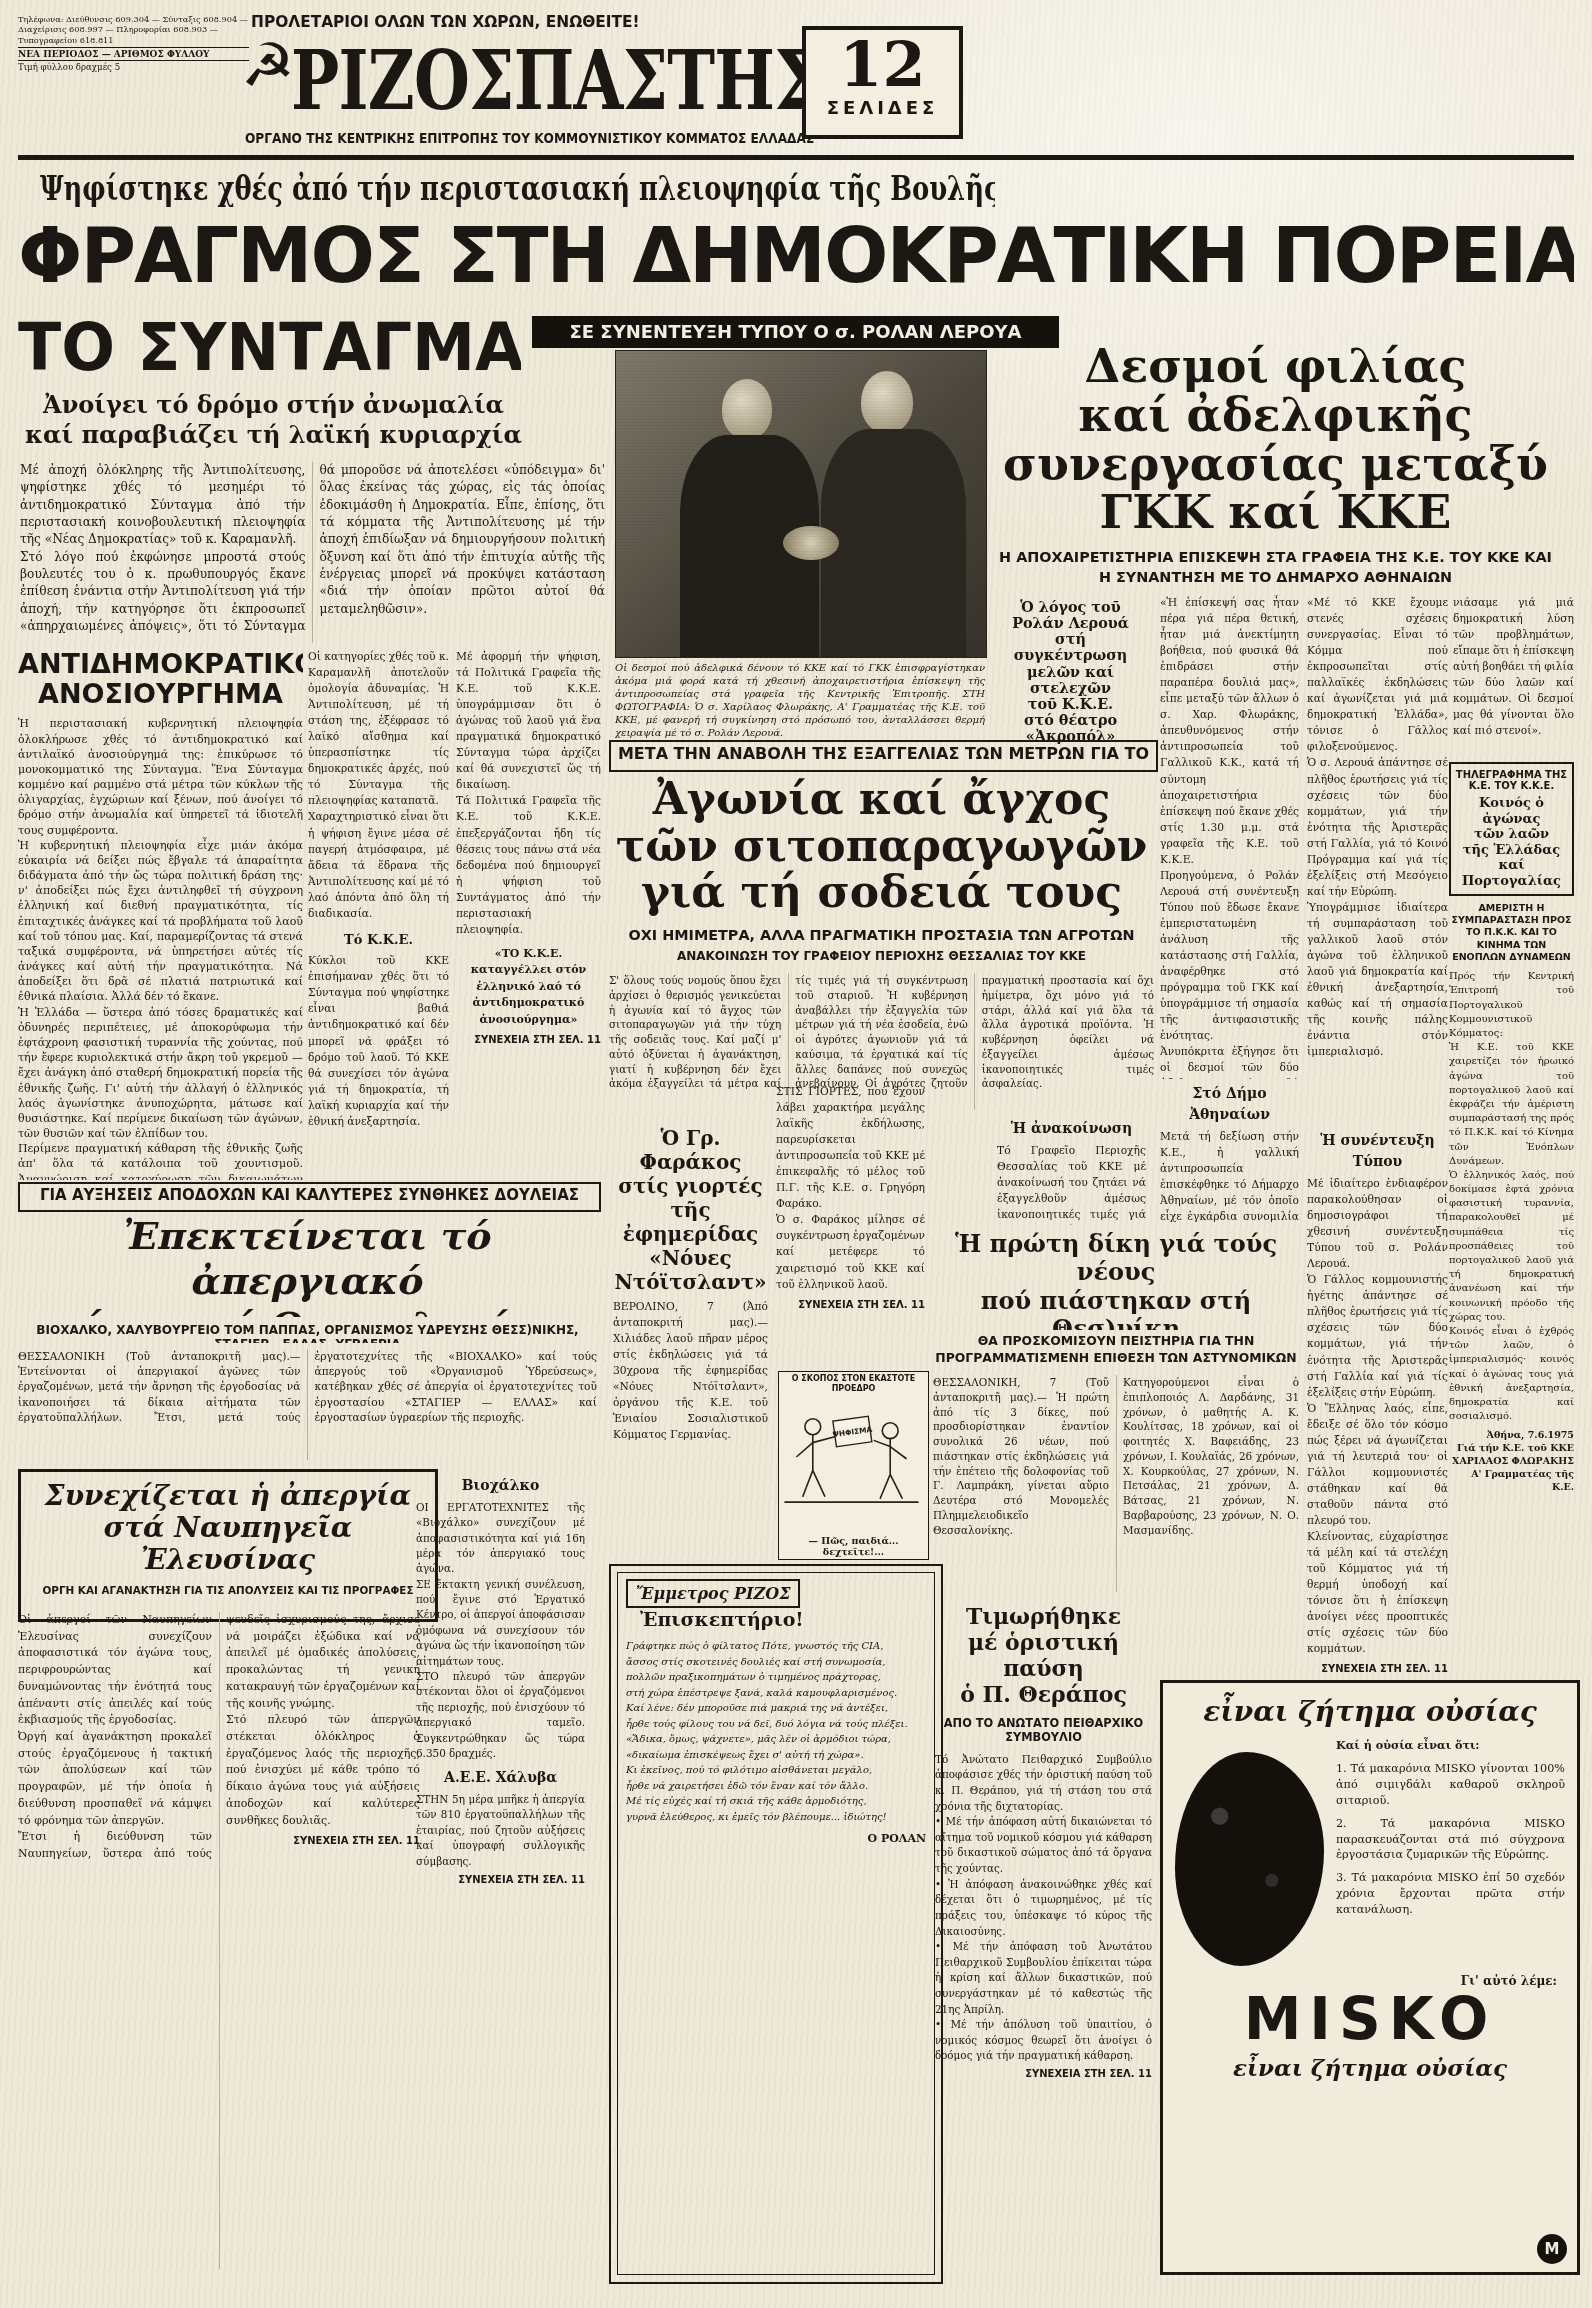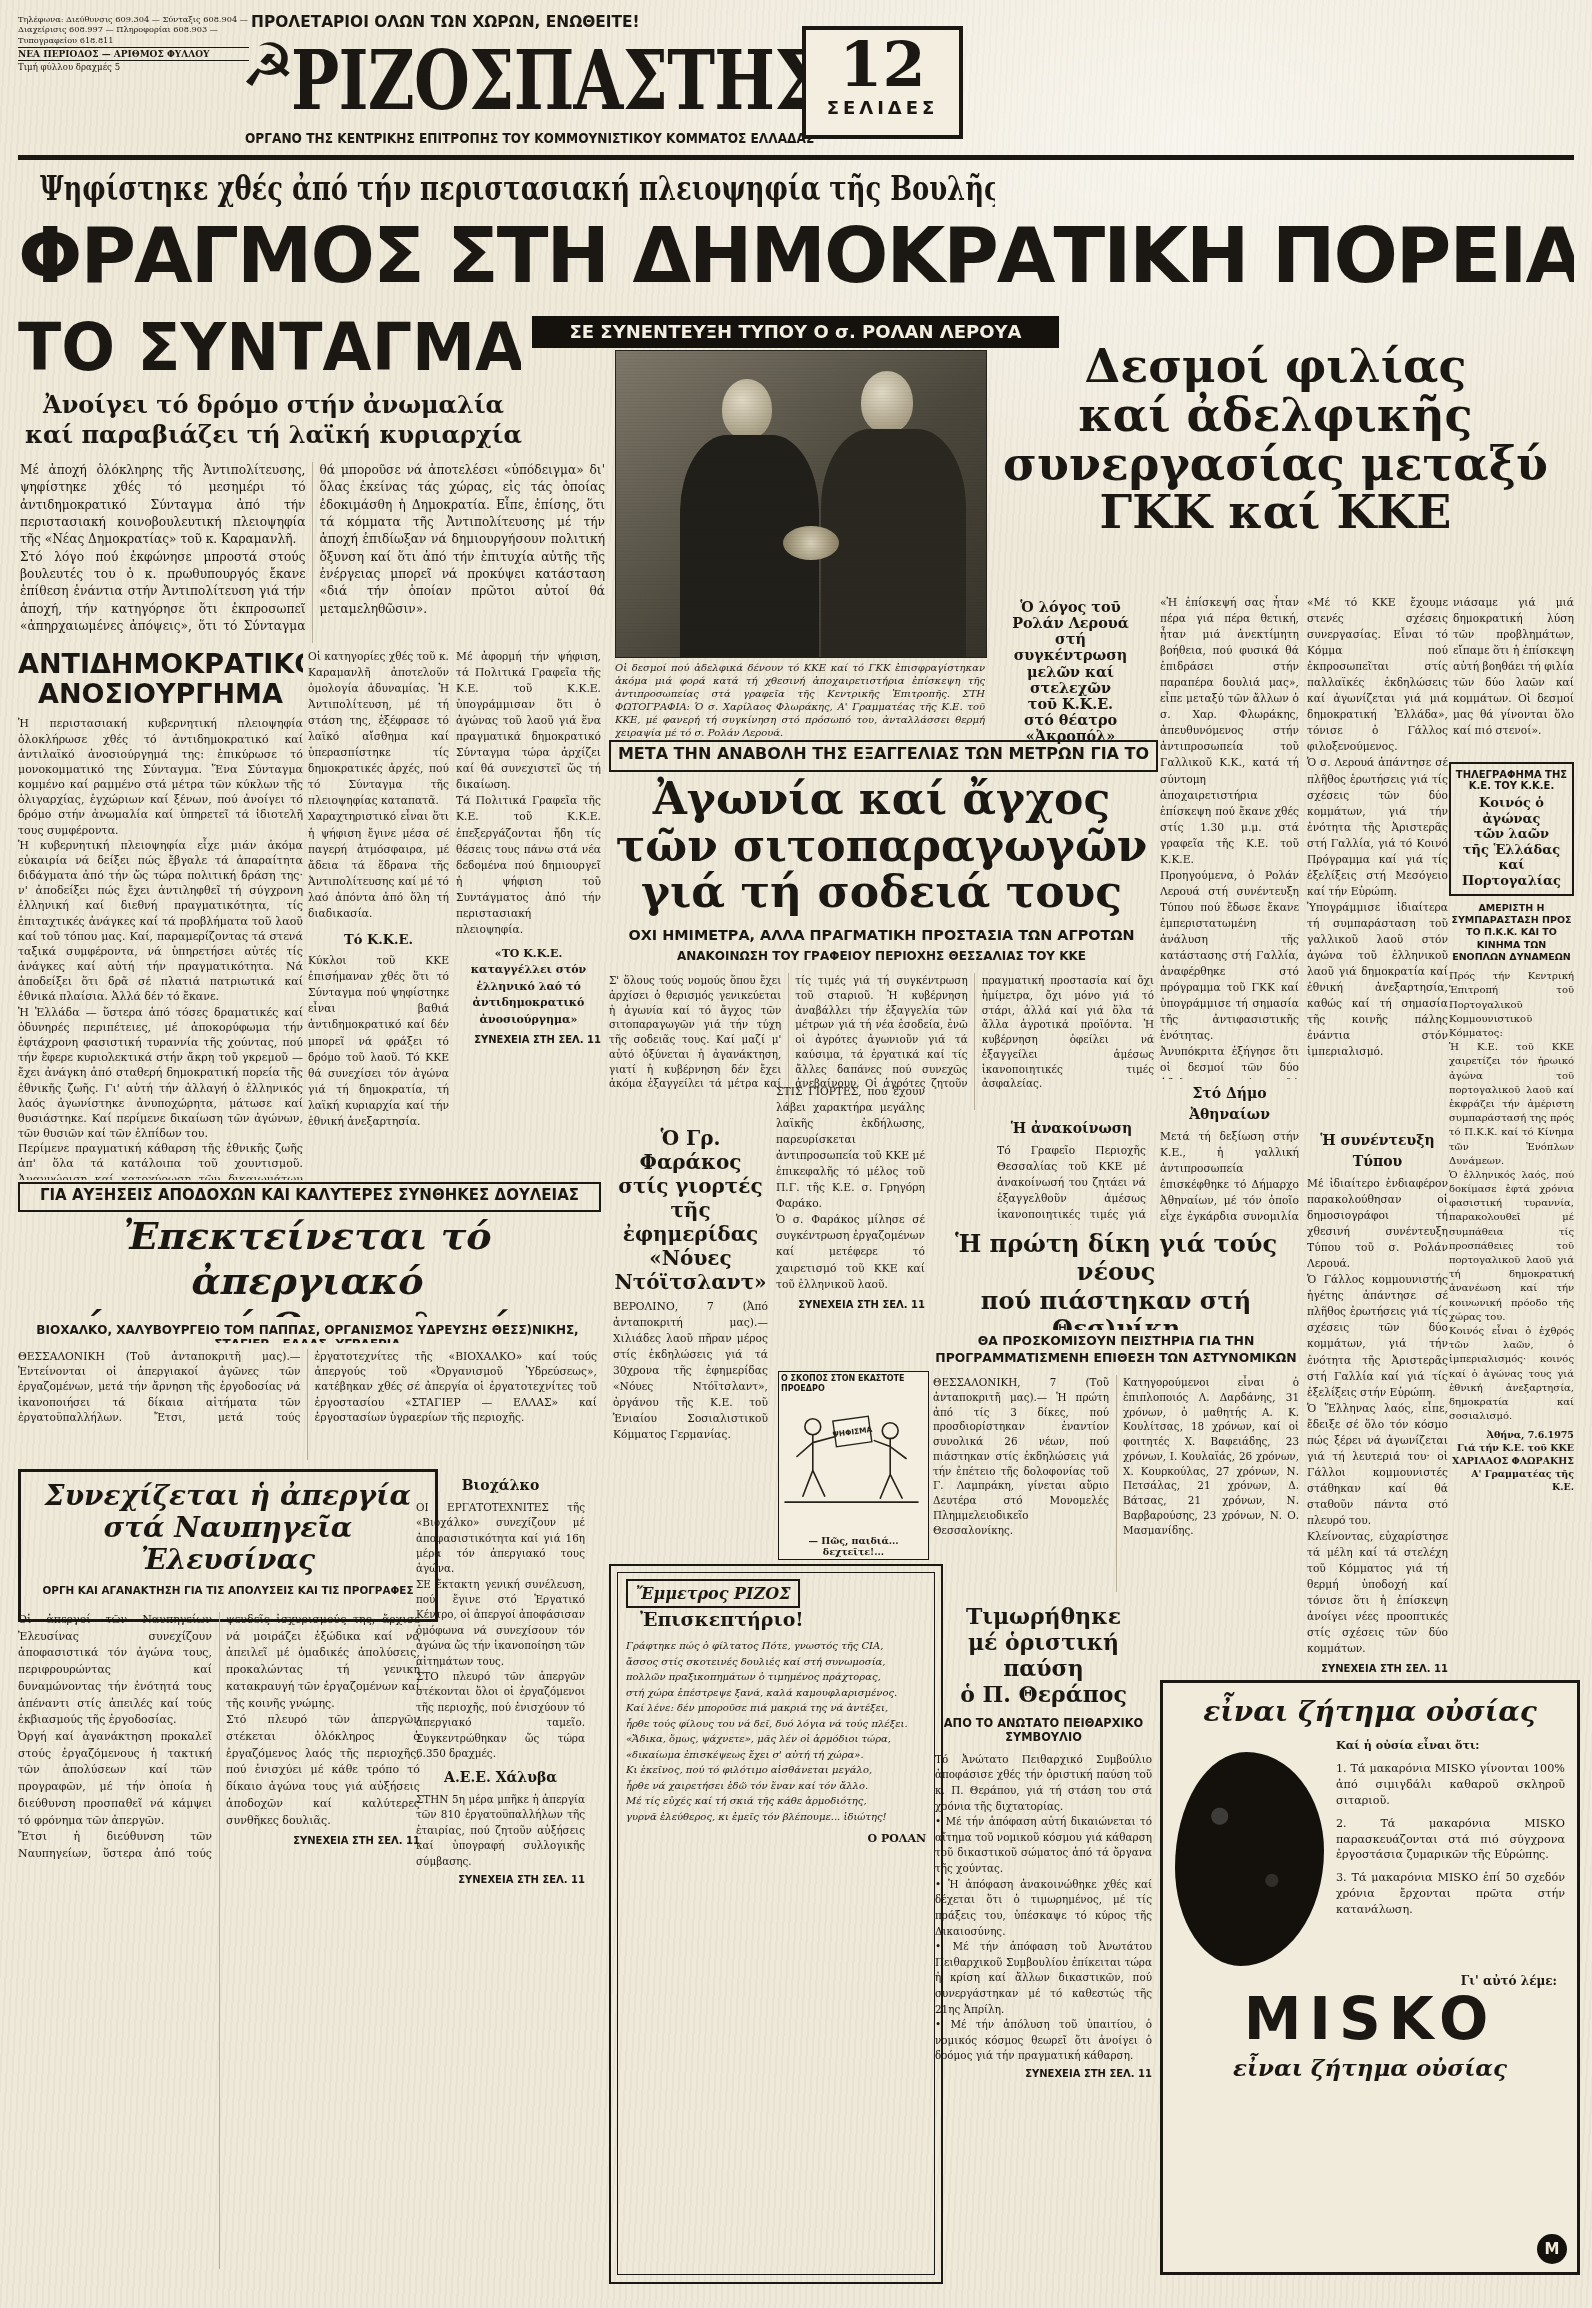--- a/index.html
+++ b/index.html
@@ -123,21 +123,21 @@
   #mini-press{left:1307px;top:1130px;width:141px;height:543px;}
   .minihead{font-size:14px;font-weight:bold;text-align:center;margin-bottom:4px;}
 
   
   #farakos-h{left:613px;top:1126px;width:155px;height:169px;font-size:20px;font-weight:bold;line-height:1.2;text-align:center;}
   #farakos-b1{left:613px;top:1299px;width:155px;height:259px;}
   #farakos-b2{left:776px;top:1084px;width:149px;height:241px;}
 
   
   #cartoon{left:778px;top:1371px;width:149px;height:187px;border:1.5px solid #1b1712;background:#f3eee0;}
-  #cartoon .top{font-size:8px;font-weight:bold;line-height:1.2;padding:2px 2px 0;
+  #cartoon .top{font-size:8px;font-weight:bold;text-align:center;line-height:1.2;padding:2px 2px 0;
     font-family:"DejaVu Sans",sans-serif;}
   #cartoon .cap{font-size:9.5px;font-weight:bold;text-align:center;position:absolute;bottom:2px;left:0;right:0;}
 
   
   #trial-h{left:933px;top:1230px;width:366px;height:100px;font-size:24px;font-weight:bold;line-height:1.18;text-align:center;}
   #trial-sub{left:933px;top:1333px;width:366px;height:36px;font-size:12.4px;font-weight:bold;text-align:center;line-height:1.35;
     font-family:"DejaVu Sans",sans-serif;}
   #trial-body{left:933px;top:1375px;width:366px;height:217px;font-size:10.4px;line-height:1.42;}
 
   
@@ -255,20 +255,21 @@
 Τά Πολιτικά Γραφεῖα τῆς Κ.Ε. τοῦ Κ.Κ.Ε. ἐπεξεργάζονται ἤδη τίς θέσεις τους πάνω στά νέα δεδομένα πού δημιουργεῖ ἡ ψήφιση τοῦ Συντάγματος ἀπό τήν περιστασιακή πλειοψηφία.</div>
     <div class="boldline">«ΤΟ Κ.Κ.Ε. καταγγέλλει στόν ἑλληνικό λαό τό ἀντιδημοκρατικό ἀνοσιούργημα»</div>
     <div class="cont">ΣΥΝΕΧΕΙΑ ΣΤΗ ΣΕΛ. 11</div>
   </div>
 
   <div class="abs sans" id="leroy-kicker">ΣΕ ΣΥΝΕΝΤΕΥΞΗ ΤΥΠΟΥ Ο σ. ΡΟΛΑΝ ΛΕΡΟΥΑ ΤΟΝΙΖΕΙ:</div>
   <div class="abs serif pre" id="leroy-h">Δεσμοί φιλίας
 καί ἀδελφικῆς
 συνεργασίας μεταξύ
 ΓΚΚ καί ΚΚΕ</div>
+  <div class="abs" id="leroy-sub">Η ΑΠΟΧΑΙΡΕΤΙΣΤΗΡΙΑ ΕΠΙΣΚΕΨΗ ΣΤΑ ΓΡΑΦΕΙΑ ΤΗΣ Κ.Ε. ΤΟΥ ΚΚΕ ΚΑΙ Η ΣΥΝΑΝΤΗΣΗ ΜΕ ΤΟ ΔΗΜΑΡΧΟ ΑΘΗΝΑΙΩΝ</div>
   <div class="abs serif pre" id="leroy-note">Ὁ λόγος τοῦ
 Ρολάν Λερουά
 στή συγκέντρωση
 μελῶν καί
 στελεχῶν
 τοῦ Κ.Κ.Ε.
 στό θέατρο
 «Ἀκροπόλ»
 στή σελίδα 3.</div>
   <div class="abs txt pre" id="leroy-b1">«Ἡ ἐπίσκεψή σας ἦταν πέρα γιά πέρα θετική, ἦταν μιά ἀνεκτίμητη βοήθεια, πού φυσικά θά ἐπιδράσει στήν παραπέρα δουλιά μας», εἶπε μεταξύ τῶν ἄλλων ὁ σ. Χαρ. Φλωράκης, ἀπευθυνόμενος στήν ἀντιπροσωπεία τοῦ Γαλλικοῦ Κ.Κ., κατά τή σύντομη ἀποχαιρετιστήρια ἐπίσκεψη πού ἔκανε χθές στίς 1.30 μ.μ. στά γραφεῖα τῆς Κ.Ε. τοῦ Κ.Κ.Ε.

